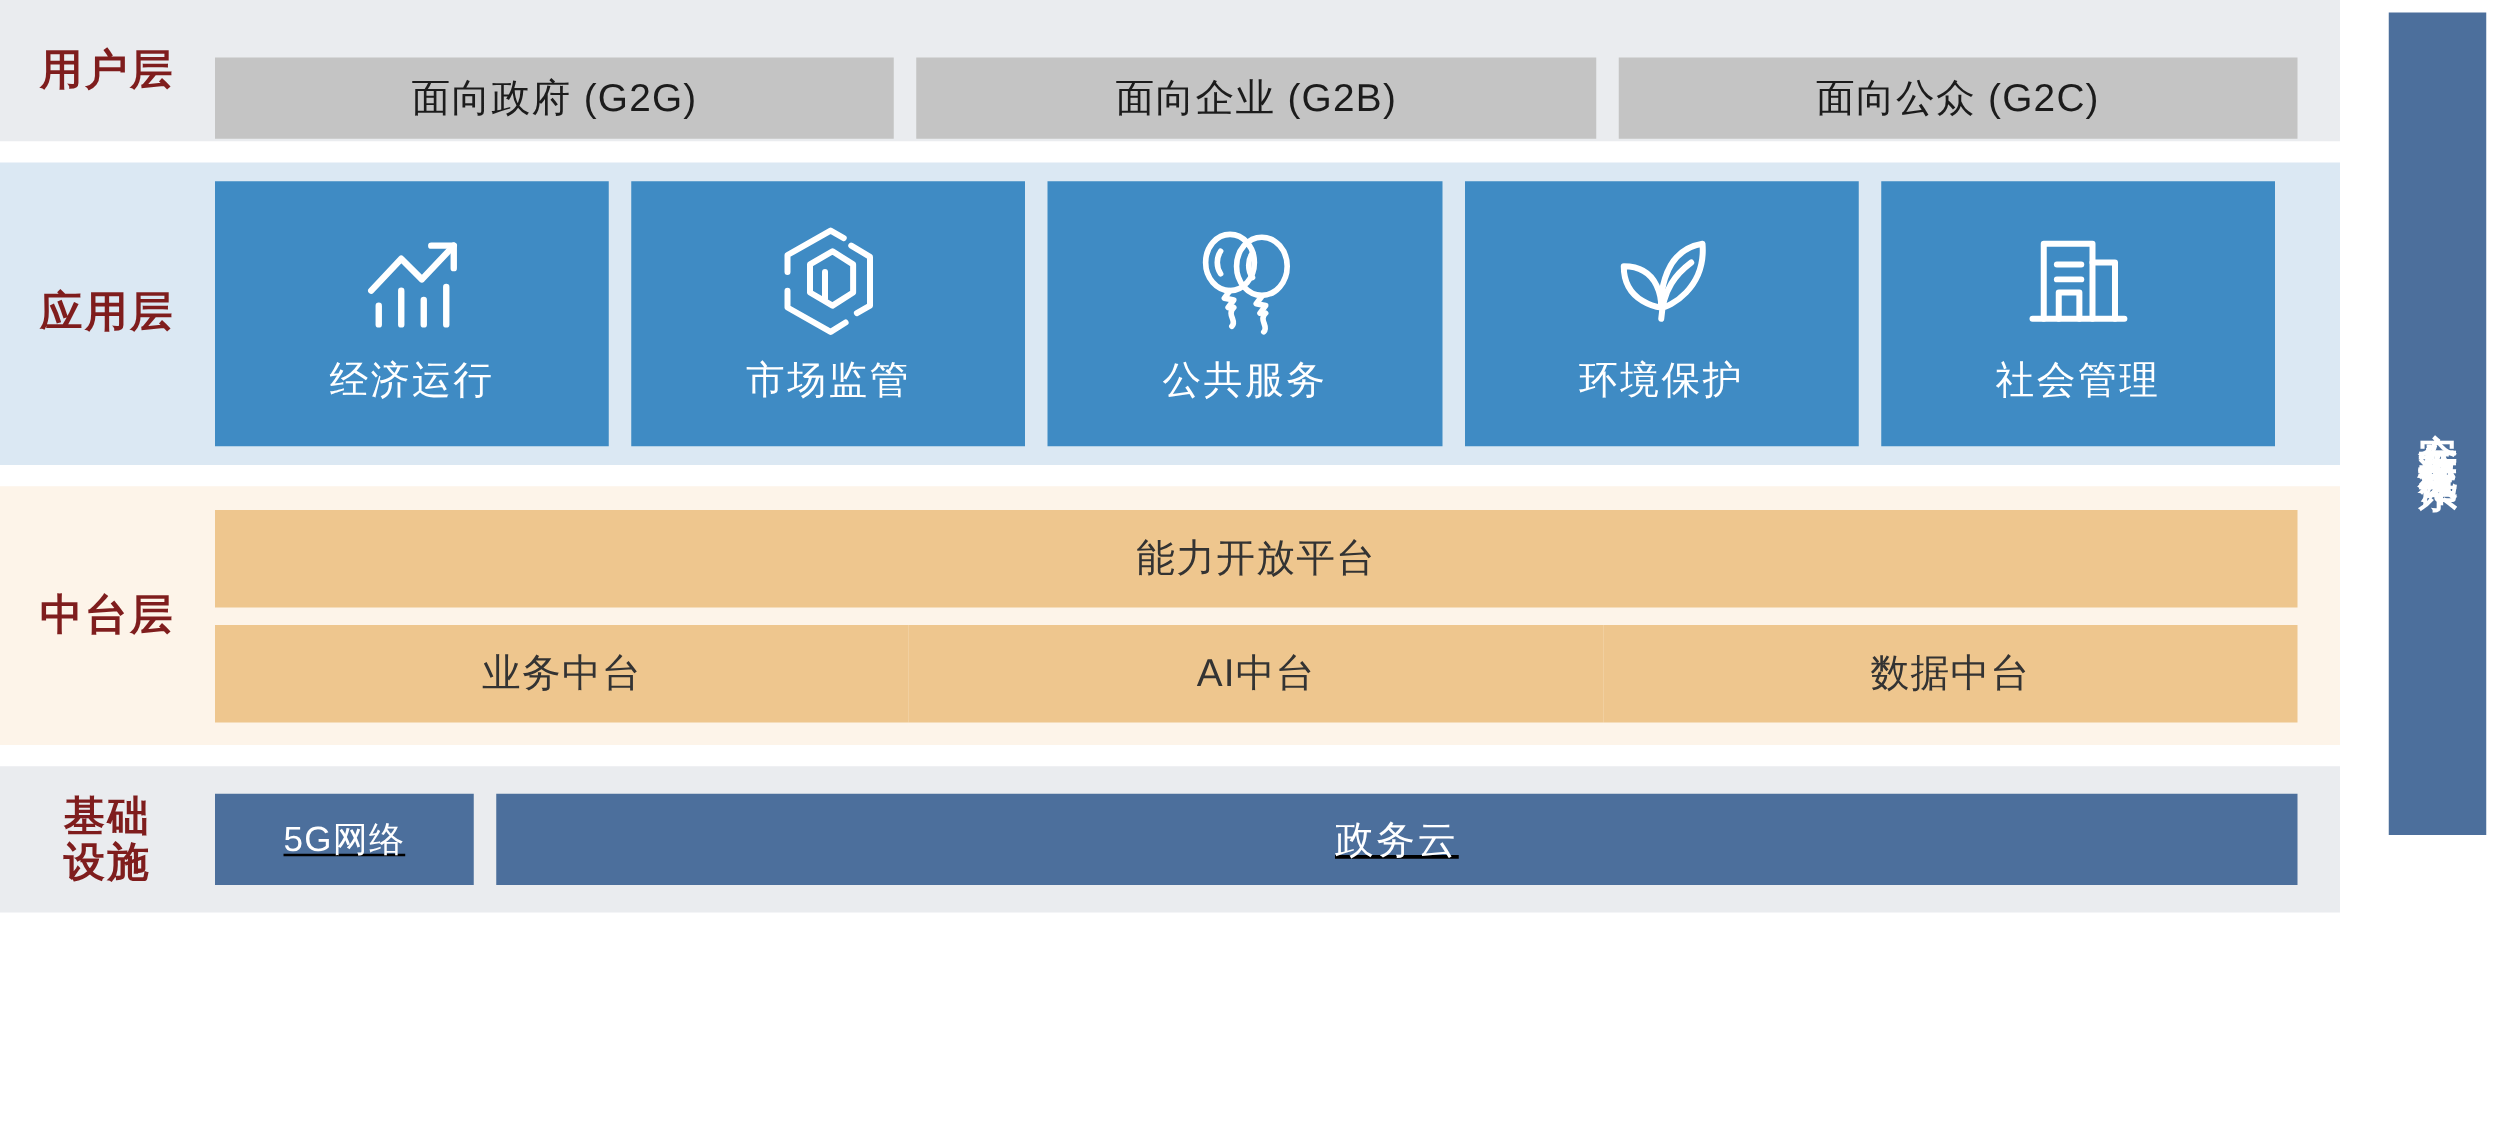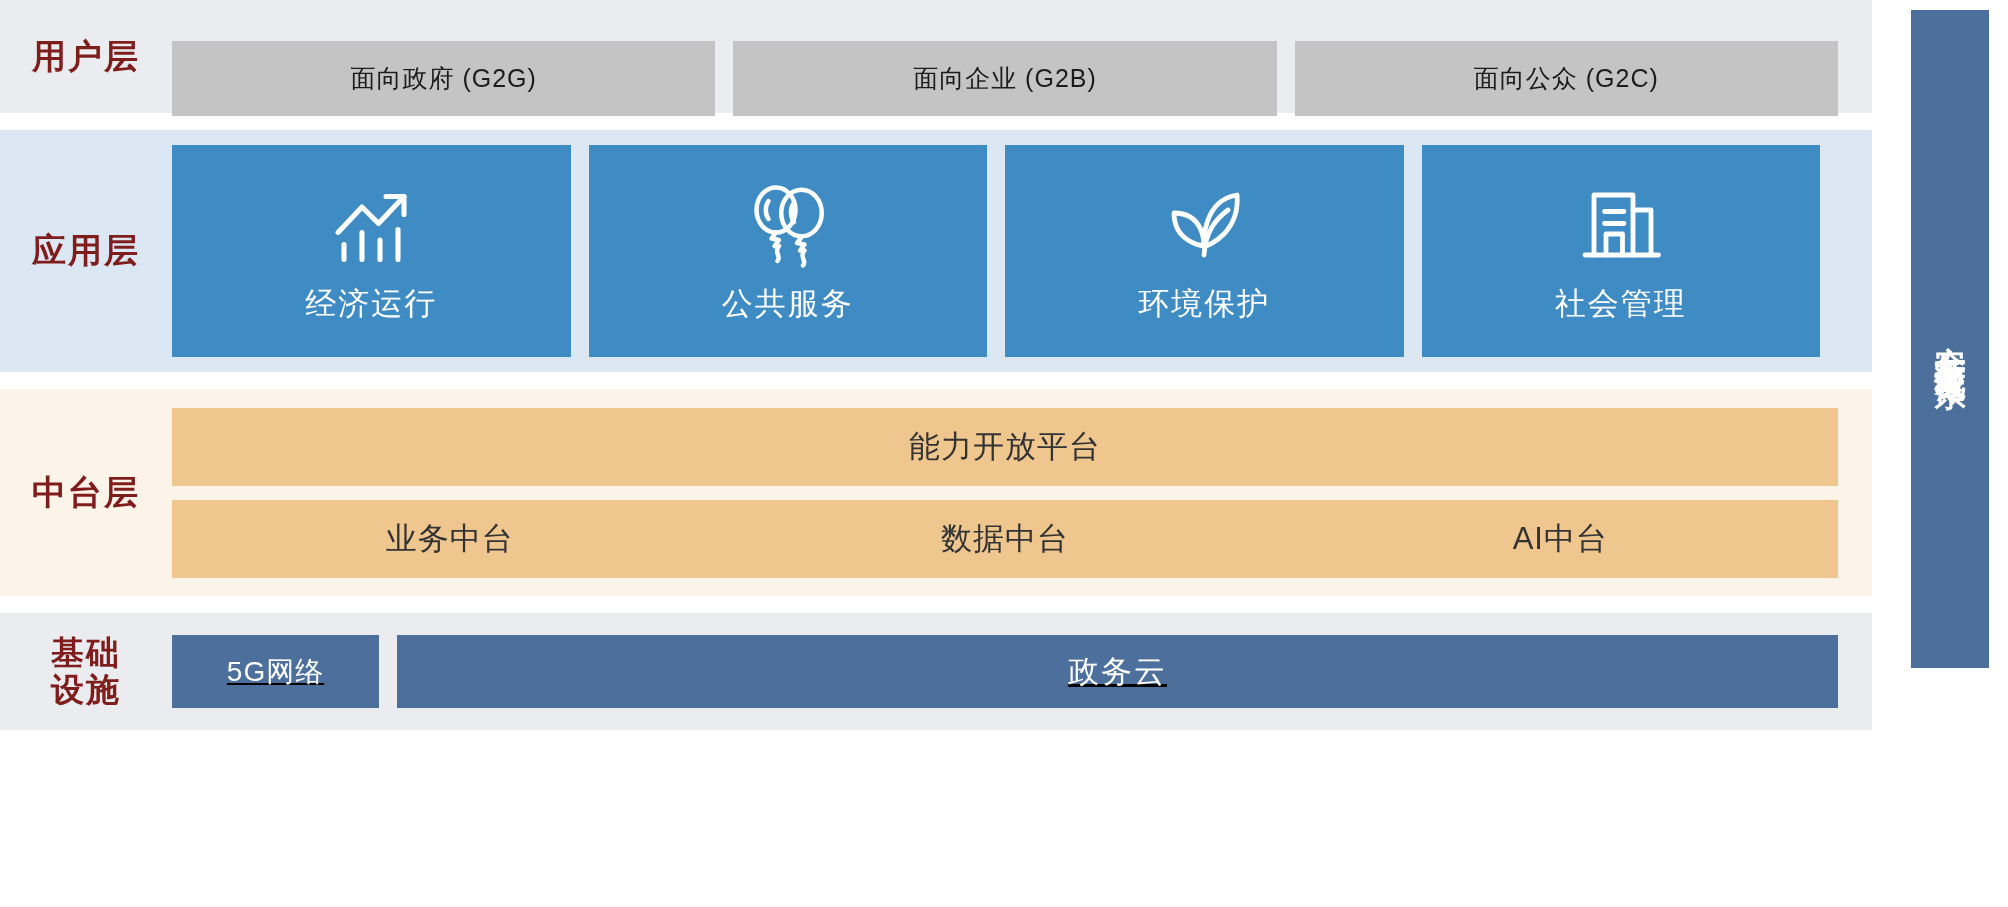--- a/index.html
+++ b/index.html
@@ -61,26 +61,26 @@
     height: 113px;
     background: #eaecef;
     margin-bottom: 17px;
   }
   .layer-user .layer-body {
     gap: 18px;
     padding-right: 34px;
   }
   .user-box {
     flex: 1;
-    height: 75px;
+    height: 65px;
     background: #c4c4c4;
     display: flex;
     align-items: center;
     justify-content: center;
-    font-size: 25px;
+    font-size: 31px;
     color: #1c1c1c;
     letter-spacing: 1px;
     margin-top: 44px;
   }
 
   
   .layer-app {
     height: 242px;
     background: #dbe8f3;
     margin-bottom: 17px;
@@ -263,20 +263,32 @@
               <polyline points="42,13 54,13 54,25"></polyline>
               <line x1="14" y1="45" x2="14" y2="55"></line>
               <line x1="26" y1="37" x2="26" y2="55"></line>
               <line x1="38" y1="42" x2="38" y2="55"></line>
               <line x1="50" y1="35" x2="50" y2="55"></line>
             </svg>
           </span>
           <span class="app-label">经济运行</span>
         </div>
 
+        <div class="app-card">
+          <span class="app-icon">
+            <svg viewBox="0 0 64 64" fill="none" stroke="#ffffff" stroke-width="3.2" stroke-linecap="round" stroke-linejoin="round">
+              <path d="M40 9 L33 5 L10 18 L10 27"></path>
+              <path d="M10 37 L10 46 L33 59 L41 54"></path>
+              <path d="M44 13 L54 19 L54 45 L47 49"></path>
+              <path d="M34 16 L22 23 L22 38 L34 45 L45 38 L45 23 Z"></path>
+              <path d="M30 27 L30 41"></path>
+            </svg>
+          </span>
+          <span class="app-label">市场监管</span>
+        </div>
 
         <div class="app-card">
           <span class="app-icon">
             <svg viewBox="0 0 64 64" fill="none" stroke="#ffffff" stroke-width="3.0" stroke-linecap="round" stroke-linejoin="round">
               <ellipse cx="24" cy="22" rx="13" ry="15"></ellipse>
               <ellipse cx="41" cy="24" rx="13.5" ry="15.5"></ellipse>
               <path d="M19 16 a7 9 0 0 0 0 12"></path>
               <path d="M36 17 a7.5 9.5 0 0 0 0 13"></path>
               <path d="M24 37 l-3 4 l5 1 l-3 4"></path>
               <path d="M26 46 c-4 4 2 7 -1 10"></path>
@@ -319,24 +331,24 @@
       <div class="layer-label">中台层</div>
       <div class="mid-stack">
         <div class="mid-wide">
           <span>能力开放平台</span>
         </div>
         <div class="mid-row">
           <div class="mid-box">
             <span>业务中台</span>
           </div>
           <div class="mid-box">
-            <span>数据中台</span>
+            <span>AI中台</span>
           </div>
           <div class="mid-box">
-            <span>AI中台</span>
+            <span>数据中台</span>
           </div>
         </div>
       </div>
     </div>
 
     <div class="layer layer-infra">
       <div class="layer-label">
         <div>基础</div>
         <div>设施</div>
       </div>

